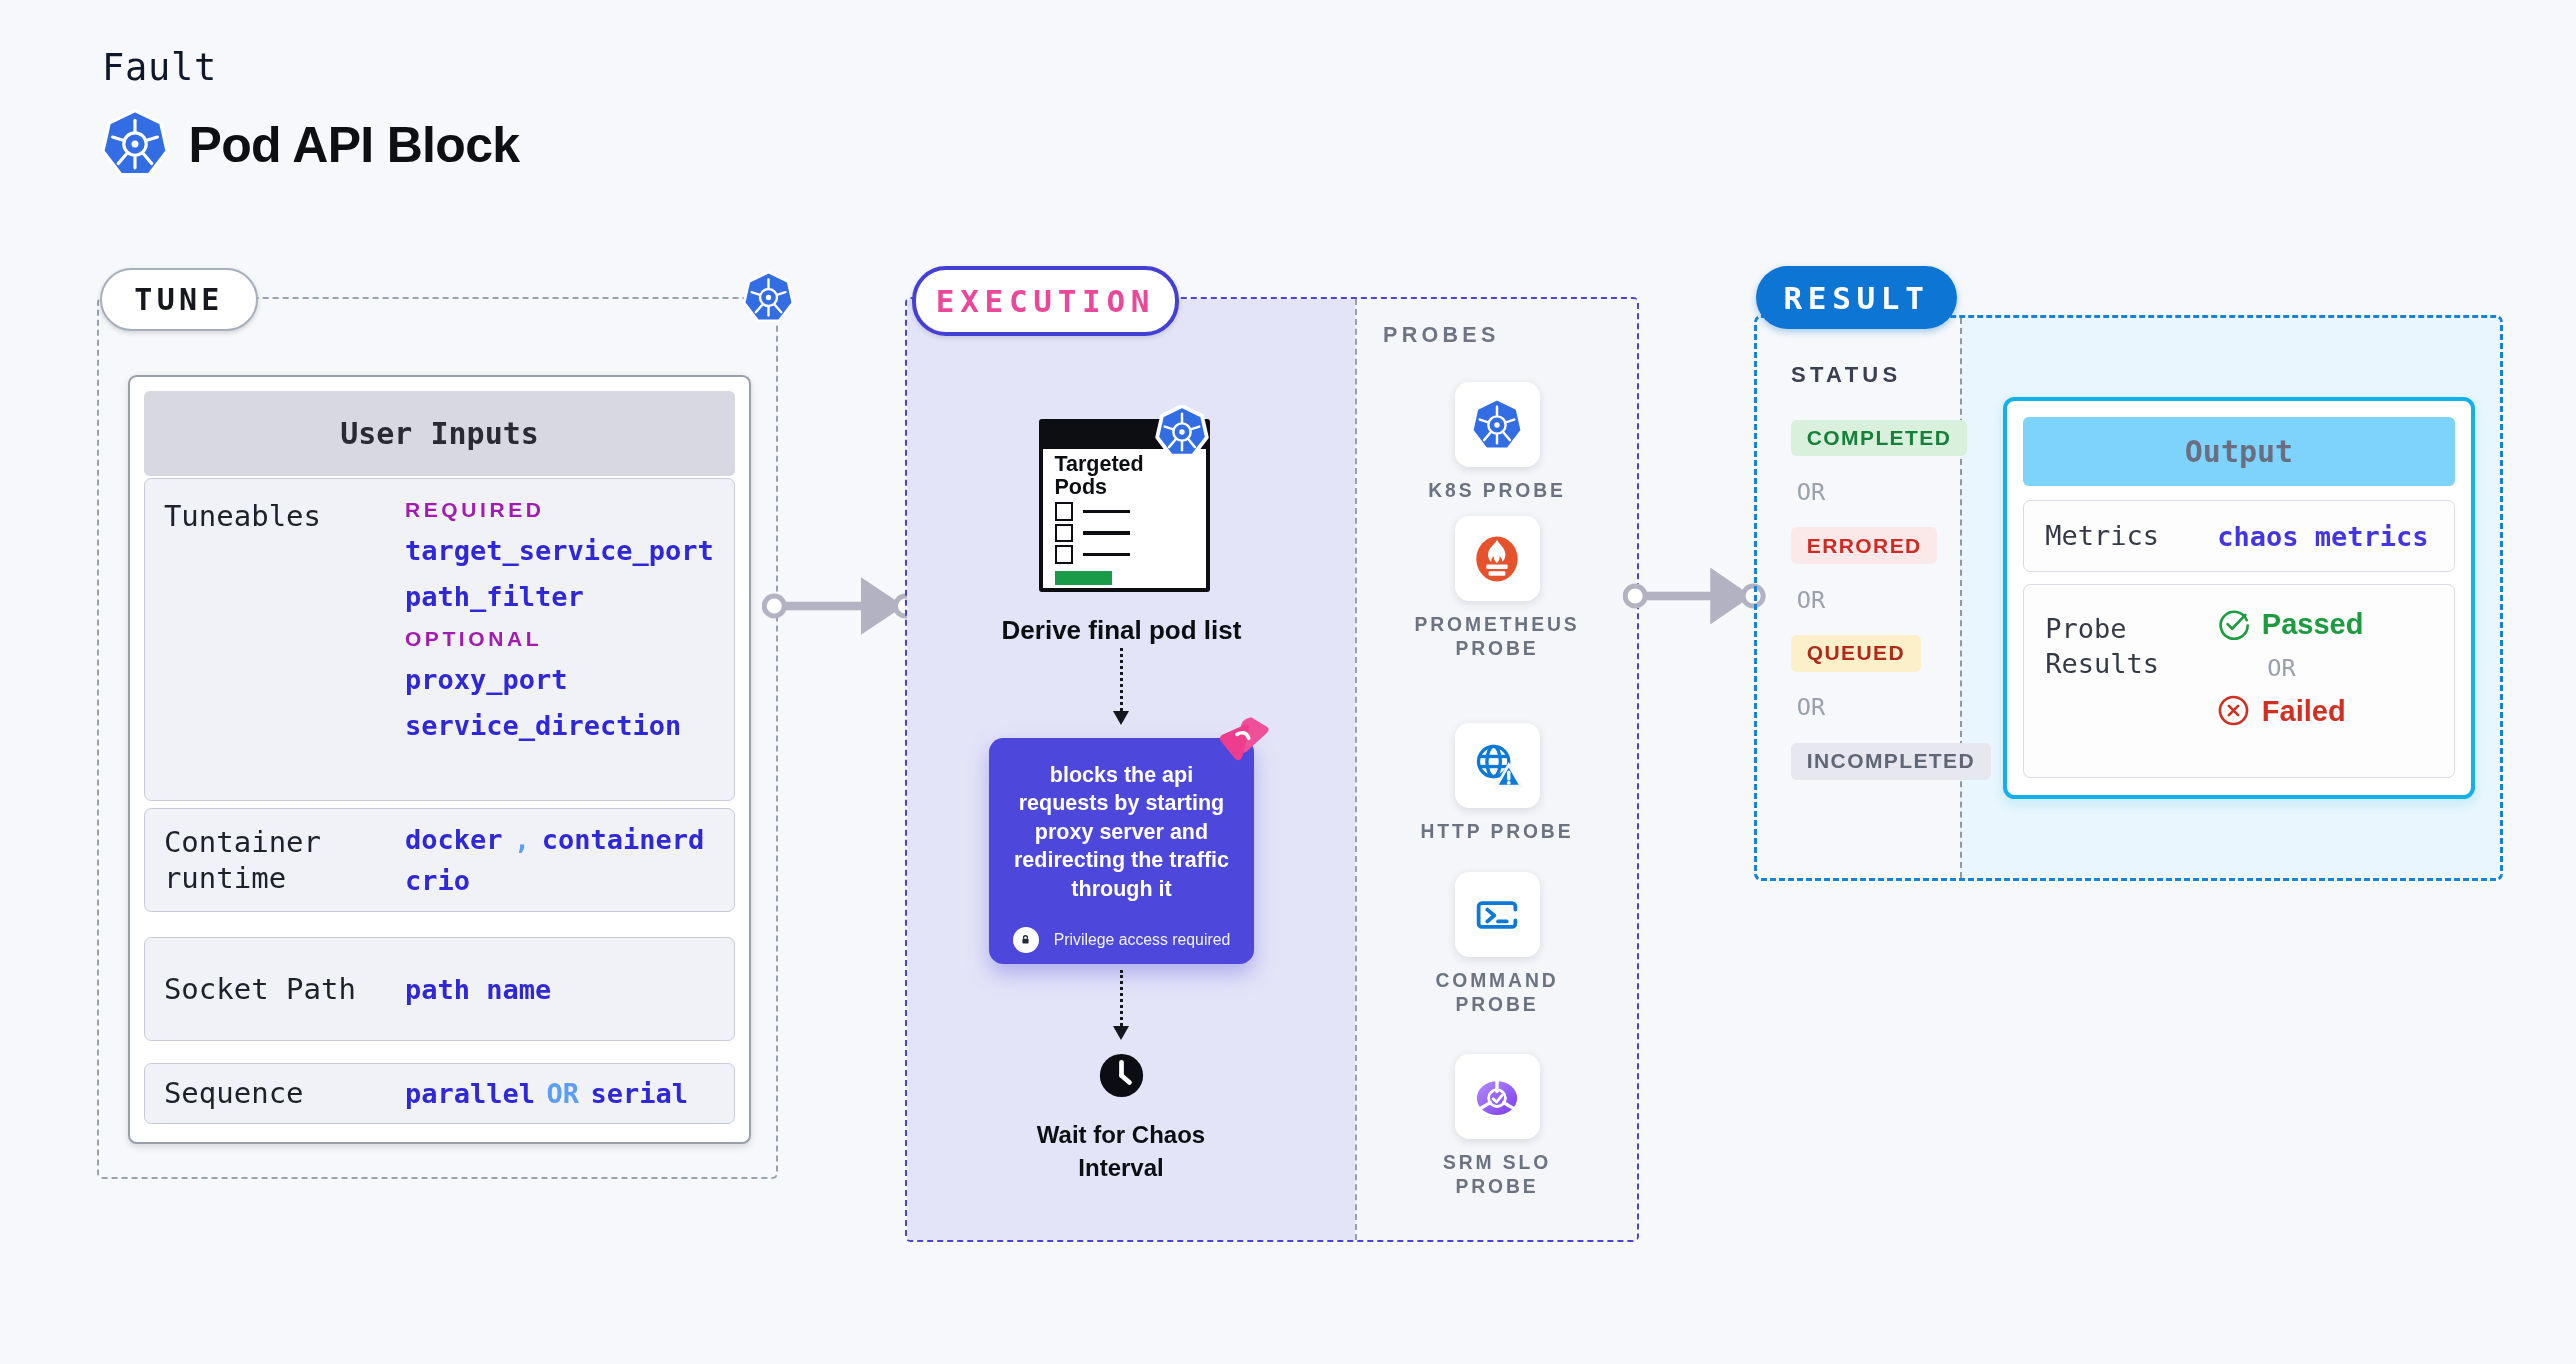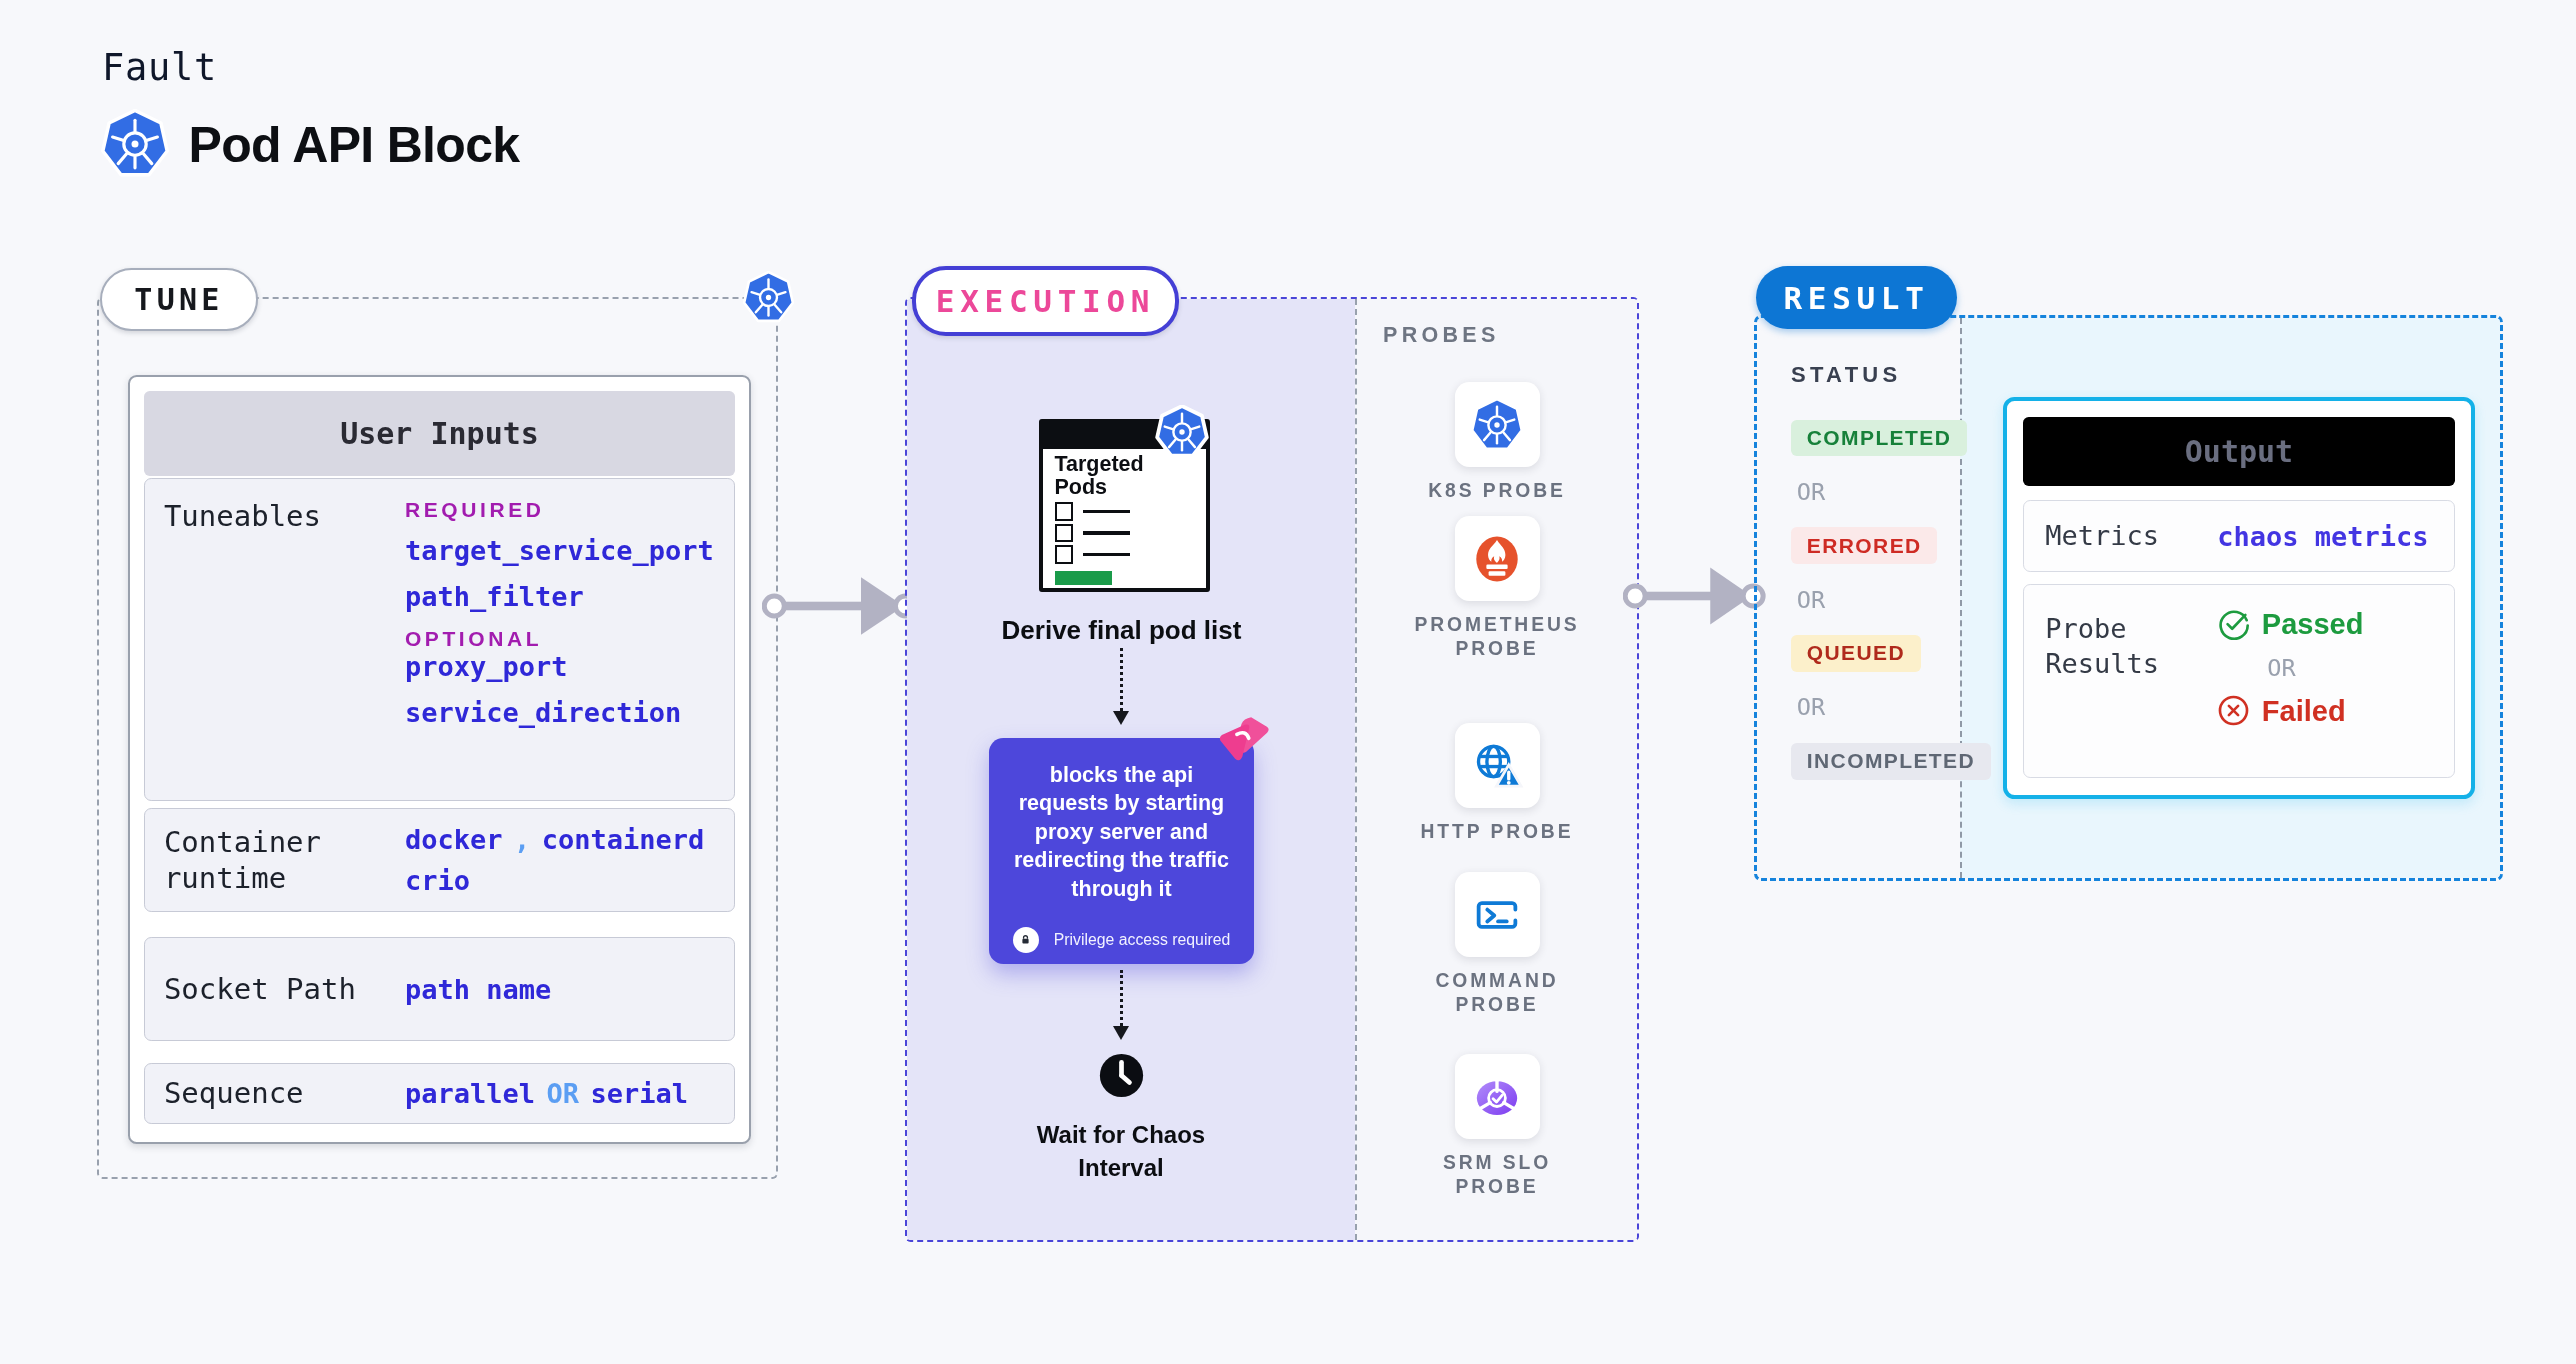--- a/index.html
+++ b/index.html
@@ -87,21 +87,21 @@
   .status-title{font-size:22px;font-weight:bold;letter-spacing:4.3px;color:#394050;margin-bottom:31.5px;}
   .badge{font-size:21px;font-weight:bold;letter-spacing:1.4px;padding:6.4px 15.8px;border-radius:5.7px;}
   .badge-success{background:#d9f0dd;color:#17813a;}
   .badge-error{background:#fbe9e9;color:#ce2b24;}
   .badge-warning{background:#fcf0cb;color:#b02a1c;}
   .badge-neutral{background:#e7e8ef;color:#5f6774;}
   .or{font-family:"DejaVu Sans Mono","Liberation Mono",monospace;font-size:23.6px;color:#9aa1ae;margin:21.5px 0 21.5px 5.7px;}
 
   .output-card{left:2003px;top:397px;width:464px;height:394px;background:#ffffff;border:4.3px solid #14b1e8;
                border-radius:11.5px;box-shadow:0 4.3px 11.5px rgba(20,177,232,.18);}
-  .output-head{position:absolute;left:15.8px;right:15.8px;top:15.8px;height:69px;background:#000000;border-radius:5.7px;
+  .output-head{position:absolute;left:15.8px;right:15.8px;top:15.8px;height:69px;background:#7dd3fc;border-radius:5.7px;
                display:flex;align-items:center;justify-content:center;font-size:30px;font-weight:bold;color:#6a6e80;}
   .orow{position:absolute;left:15.8px;right:15.8px;background:#fdfdfe;border:1.4px solid #d8dbe4;border-radius:7.2px;}
   .orow-metrics{top:99px;height:70px;display:flex;align-items:center;}
   .orow-probe{top:183px;height:192px;display:flex;}
   .olabel{font-size:27px;color:#343a46;padding-left:21.5px;width:172px;line-height:1.3;}
   .ovalue{font-size:27px;font-weight:bold;color:#4335e2;}
   .pr-col{display:flex;flex-direction:column;align-items:flex-start;padding-top:21.5px;}
   .pr-line{display:flex;align-items:center;gap:11.5px;}
   .passed{font-size:29px;font-weight:bold;color:#1d9b3f;}
   .failed{font-size:29px;font-weight:bold;color:#d03022;}
@@ -152,21 +152,21 @@
 
   <div class="abs ui-card mono">
     <div class="ui-head">User Inputs</div>
 
     <div class="ui-row row1">
       <div class="ui-row-label">Tuneables</div>
       <div class="ui-vals">
         <div class="meta" style="margin-bottom:13px;">REQUIRED</div>
         <div class="val" style="margin-bottom:15.8px;">target_service_port</div>
         <div class="val" style="margin-bottom:14.3px;">path_filter</div>
-        <div class="meta" style="">OPTIONAL</div>
+        <div class="meta" style="margin-bottom:13px;">OPTIONAL</div>
         <div class="val" style="margin-bottom:15.8px;">proxy_port</div>
         <div class="val">service_direction</div>
       </div>
     </div>
 
     <div class="ui-row row2">
       <div class="ui-row-label" style="width:241px;max-width:241px;padding-right:43px;box-sizing:content-box;width:198px;">Container runtime</div>
       <div class="ui-vals" style="justify-content:center;">
         <div style="display:flex;gap:11.5px;margin-bottom:10px;">
           <span class="val">docker</span>

